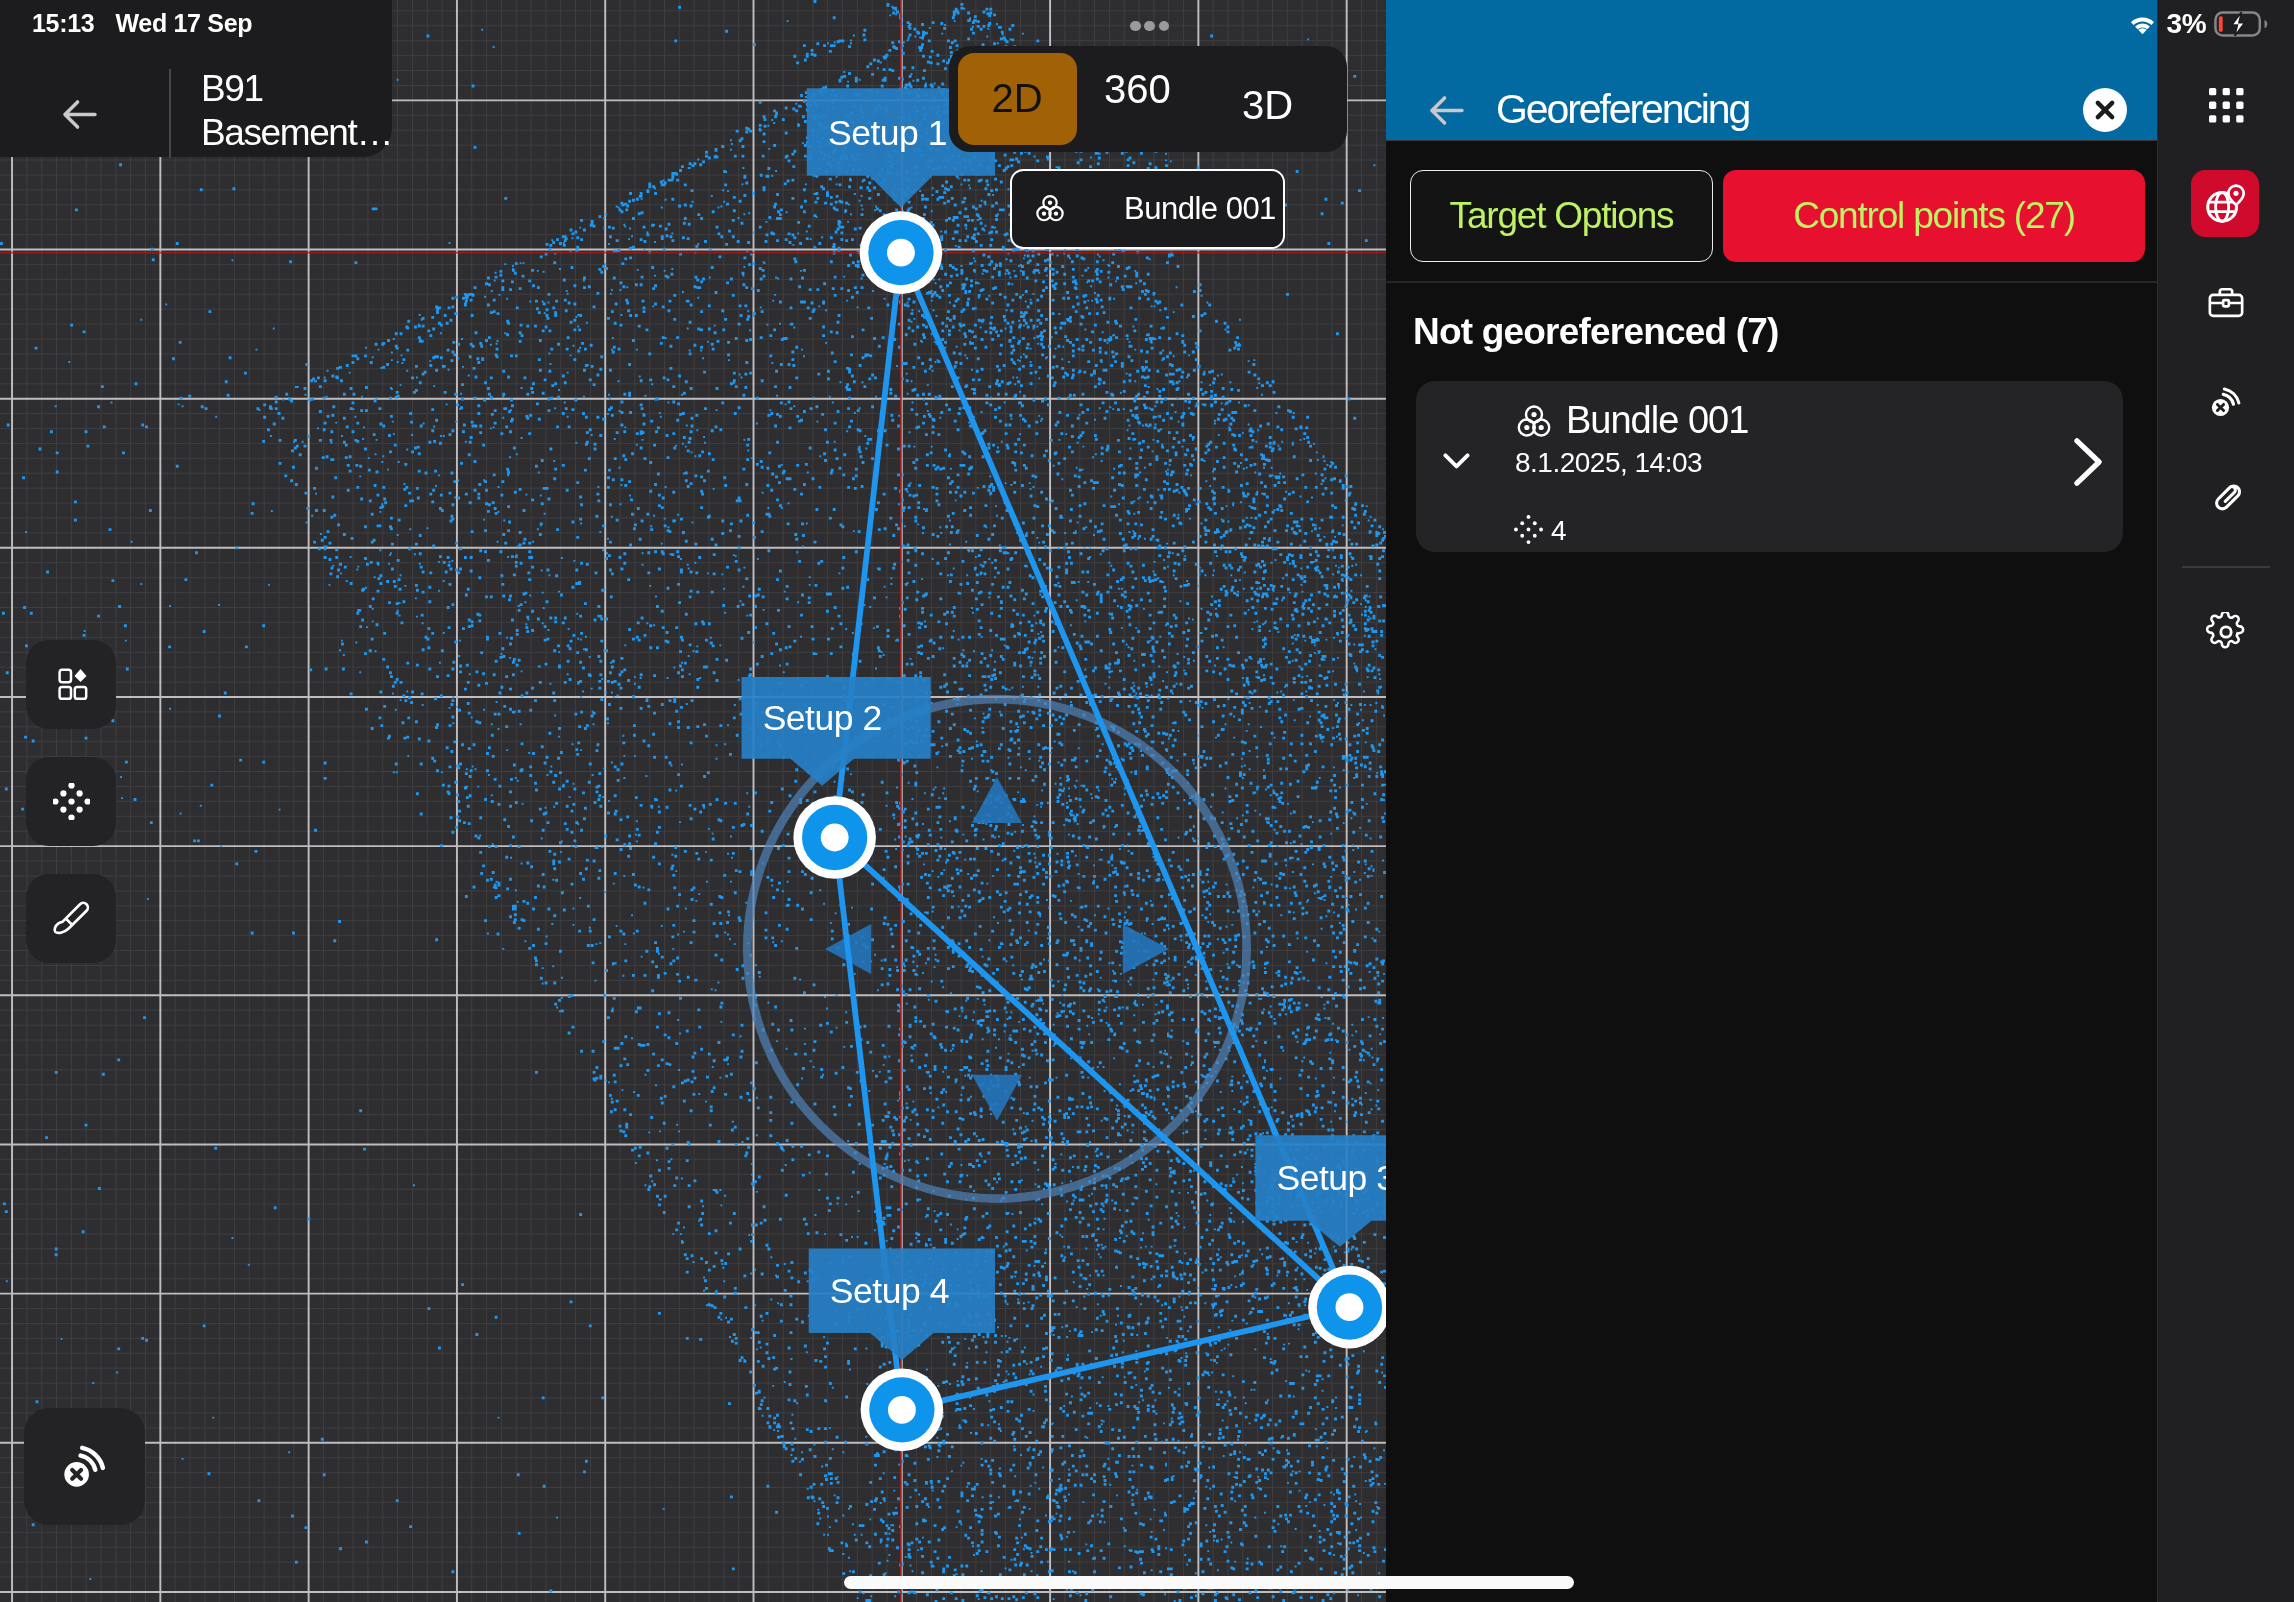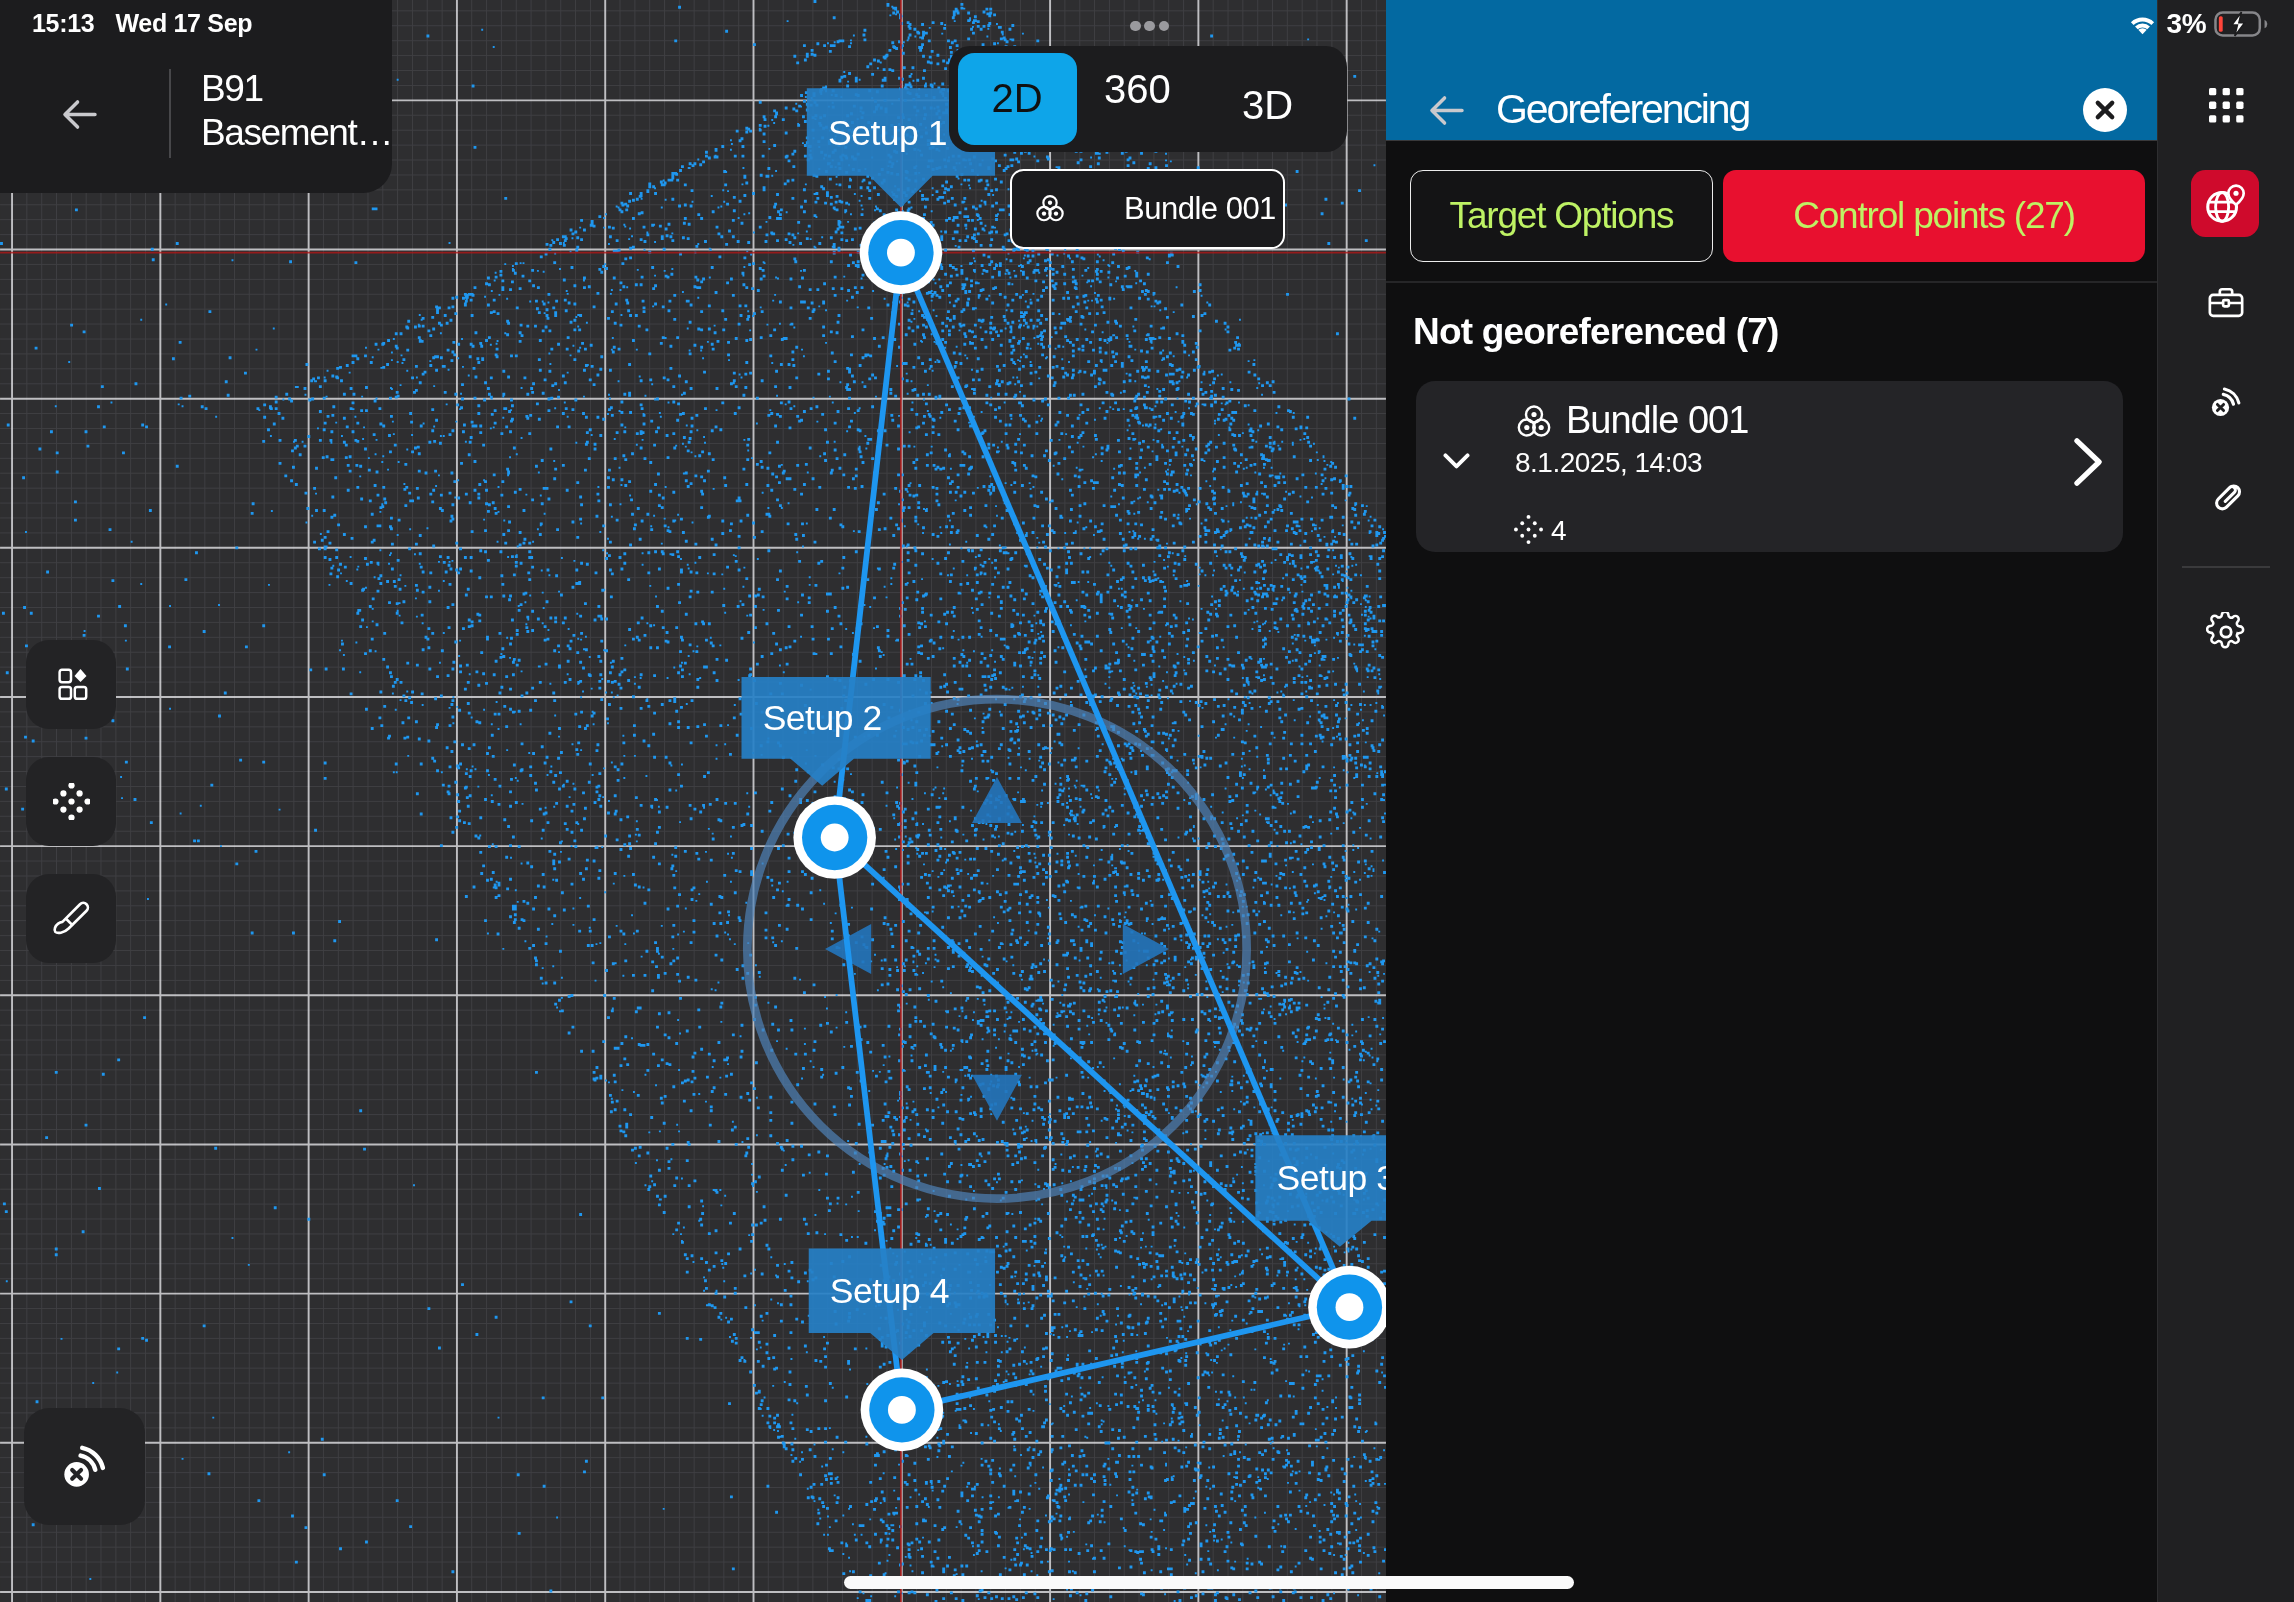--- a/index.html
+++ b/index.html
@@ -2,32 +2,32 @@
 <html><head><meta charset="utf-8">
 <style>
 * { margin:0; padding:0; box-sizing:border-box; }
 html,body { width:2294px; height:1602px; overflow:hidden; background:#000; }
 body { font-family:"Liberation Sans", sans-serif; -webkit-font-smoothing:antialiased; }
 #stage { position:relative; width:2294px; height:1602px; background:#2e2e30; }
 #map { position:absolute; left:0; top:0; }
 .lbl { font-size:37px; fill:#fff; font-family:"Liberation Sans",sans-serif; letter-spacing:-0.5px; }
 .ov { position:absolute; }
 
-#topleft { left:0; top:0; width:392px; height:193px; background:#1c1c1e; border-bottom-right-radius:29px; }
+#topleft { left:0; top:0; width:392px; height:157px; background:#1c1c1e; border-bottom-right-radius:29px; }
 #clock { position:absolute; left:32px; top:8.6px; font-size:25px; font-weight:700; color:#fff; letter-spacing:-0.3px; }
 #clock span { margin-left:21px; }
 #tl-divider { position:absolute; left:169px; top:69px; width:1.9px; height:89px; background:#47474a; }
 #tl-title { position:absolute; left:201px; top:67px; font-size:37px; line-height:44px; color:#fff; letter-spacing:-1.4px; }
 #tl-back { position:absolute; left:61px; top:99px; }
 
 #ellipsis { left:1130px; top:17.3px; }
 #ellipsis i { display:inline-block; width:10.6px; height:10.6px; border-radius:50%; background:#9a9a9e; margin-right:3.8px; }
 
 #toggle { left:949px; top:46px; width:398px; height:106px; background:#1c1c1e; border-radius:21px; }
-#tg2d { position:absolute; left:8.6px; top:6.7px; width:119px; height:92px; background:#0ea5e9; border-radius:16.3px; color:#111; font-size:40px; display:flex; align-items:center; justify-content:center; }
+#tg2d { position:absolute; left:8.6px; top:6.7px; width:119px; height:92px; background:#a16207; border-radius:16.3px; color:#111; font-size:40px; display:flex; align-items:center; justify-content:center; }
 .tgl { position:absolute; top:0; height:86px; display:flex; align-items:center; color:#fff; font-size:40px; }
 
 #bundlebtn { left:1010px; top:169px; width:275px; height:80px; background:#1b1b1d; border:2.4px solid #fff; border-radius:13.4px; }
 #bundlebtn .ic { position:absolute; left:23px; top:23px; }
 #bundlebtn .tx { position:absolute; left:112px; top:0; height:76px; display:flex; align-items:center; color:#fff; font-size:31px; letter-spacing:-0.5px; }
 
 .sqbtn { position:absolute; left:26px; width:90px; height:89px; background:#232325; border-radius:23px; display:flex; align-items:center; justify-content:center; }
 #bigbtn { position:absolute; left:24px; top:1408px; width:121px; height:117px; background:#232325; border-radius:25px; display:flex; align-items:center; justify-content:center; }
 
 #panel { left:1386px; top:0; width:771px; height:1602px; background:#0f0f10; }

